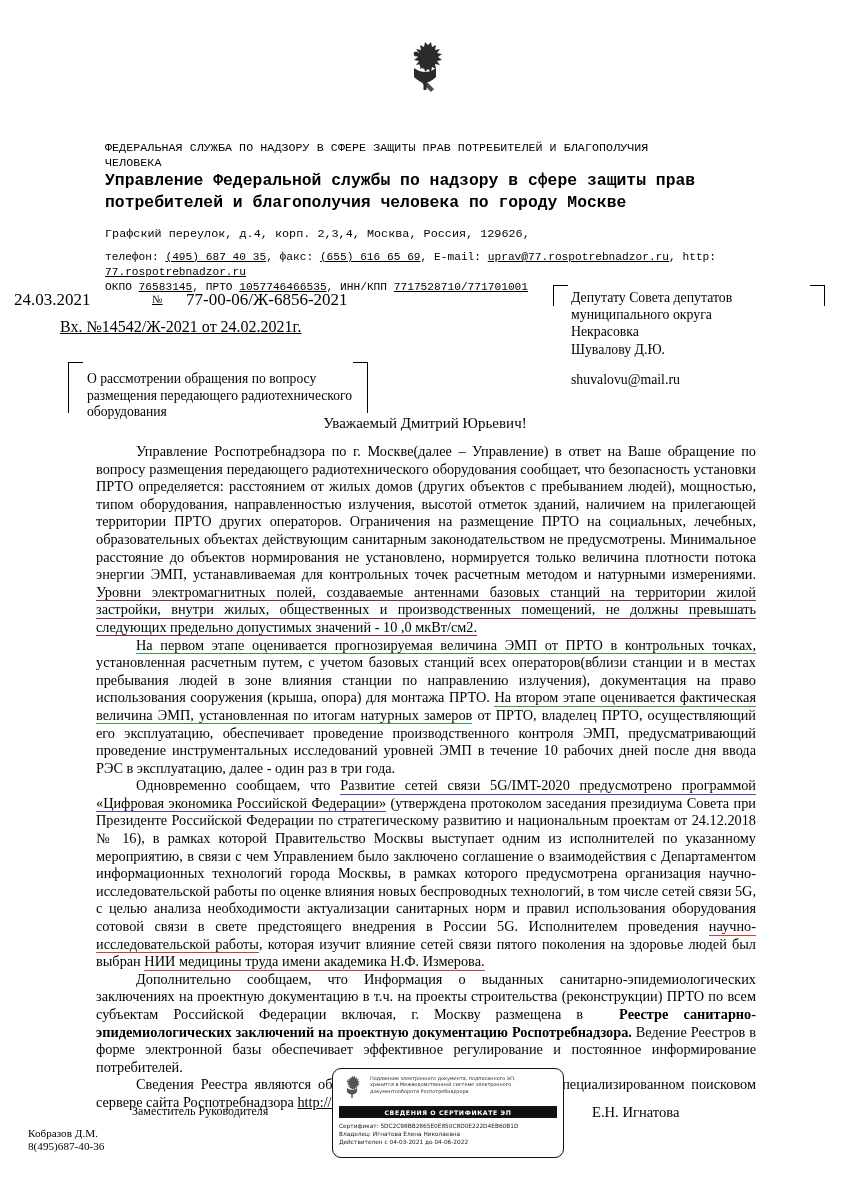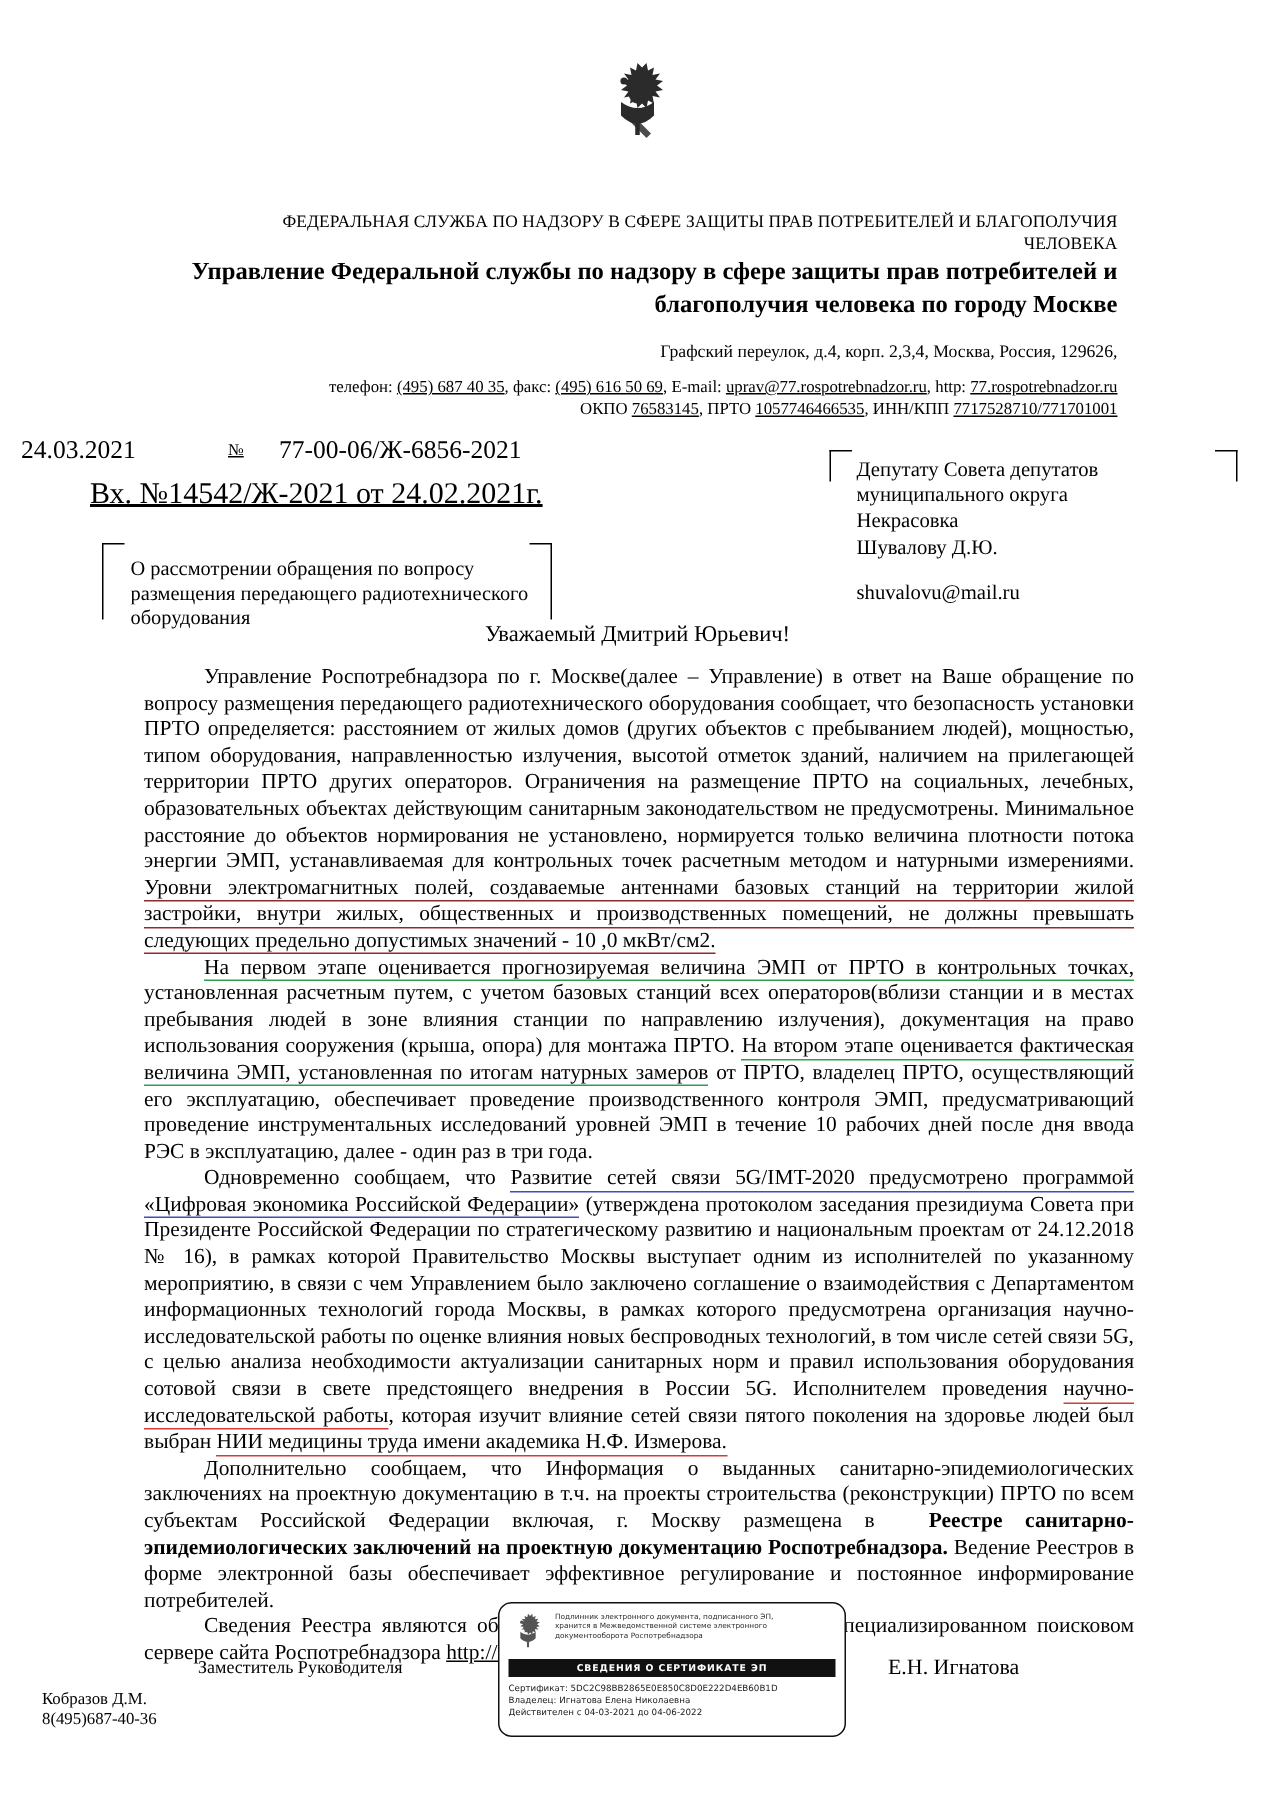--- a/index.html
+++ b/index.html
@@ -39,21 +39,22 @@
     color: #1a1a1a;
     font-family: "DejaVu Sans", sans-serif;
   }
 
   
   .letterhead {
     position: absolute;
     top: 140px;
     left: 105px;
     width: 640px;
-    text-align: right;
+    text-align: left;
+    font-family: Liberation Mono, monospace;
   }
   .org-line {
     font-size: 11.6px;
     line-height: 15px;
     letter-spacing: 0.1px;
   }
   .org-title {
     font-size: 16.4px;
     font-weight: bold;
     line-height: 22px;
@@ -89,21 +90,21 @@
     text-decoration: underline;
   }
   .num-val {
     display: inline-block;
     font-size: 17px;
   }
   .incoming {
     position: absolute;
     top: 318px;
     left: 60px;
-    font-size: 20px;
+    font-size: 16px;
     text-decoration: underline;
   }
 
   
   .subject {
     position: absolute;
     top: 362px;
     left: 68px;
     width: 300px;
     height: 58px;
@@ -123,21 +124,21 @@
     left: 19px;
     top: 9px;
     width: 268px;
     font-size: 13.6px;
     line-height: 16.5px;
   }
 
   
   .addressee {
     position: absolute;
-    top: 300px;
+    top: 285px;
     left: 553px;
     width: 272px;
     height: 110px;
   }
   .addressee .bracket-l,
   .addressee .bracket-r {
     position: absolute;
     top: 0;
     width: 14px;
     height: 20px;
@@ -306,21 +307,21 @@
   </div>
 
   <div class="letterhead">
     <div class="org-line">ФЕДЕРАЛЬНАЯ СЛУЖБА ПО НАДЗОРУ В СФЕРЕ ЗАЩИТЫ ПРАВ ПОТРЕБИТЕЛЕЙ И БЛАГОПОЛУЧИЯ</div>
     <div class="org-line">ЧЕЛОВЕКА</div>
     <div class="org-title">Управление Федеральной службы по надзору в сфере защиты прав потребителей и благополучия человека по городу Москве</div>
     <div class="addr-line">Графский переулок, д.4, корп. 2,3,4, Москва, Россия, 129626,</div>
     <div class="contacts">
       <span>телефон:</span>
       <span class="u">(495) 687 40 35</span><span>, факс:</span>
-      <span class="u">(495) 616 50 69</span><span>, E-mail:</span>
+      <span class="u">(655) 616 65 69</span><span>, E-mail:</span>
       <span class="u">uprav@77.rospotrebnadzor.ru</span><span>,  http:</span>
       <span class="u">77.rospotrebnadzor.ru</span>
       <br>
       <span>ОКПО</span>
       <span class="u">76583145</span><span>, ПРТО</span>
       <span class="u">1057746466535</span><span>, ИНН/КПП</span>
       <span class="u">7717528710/771701001</span>
     </div>
   </div>
 

